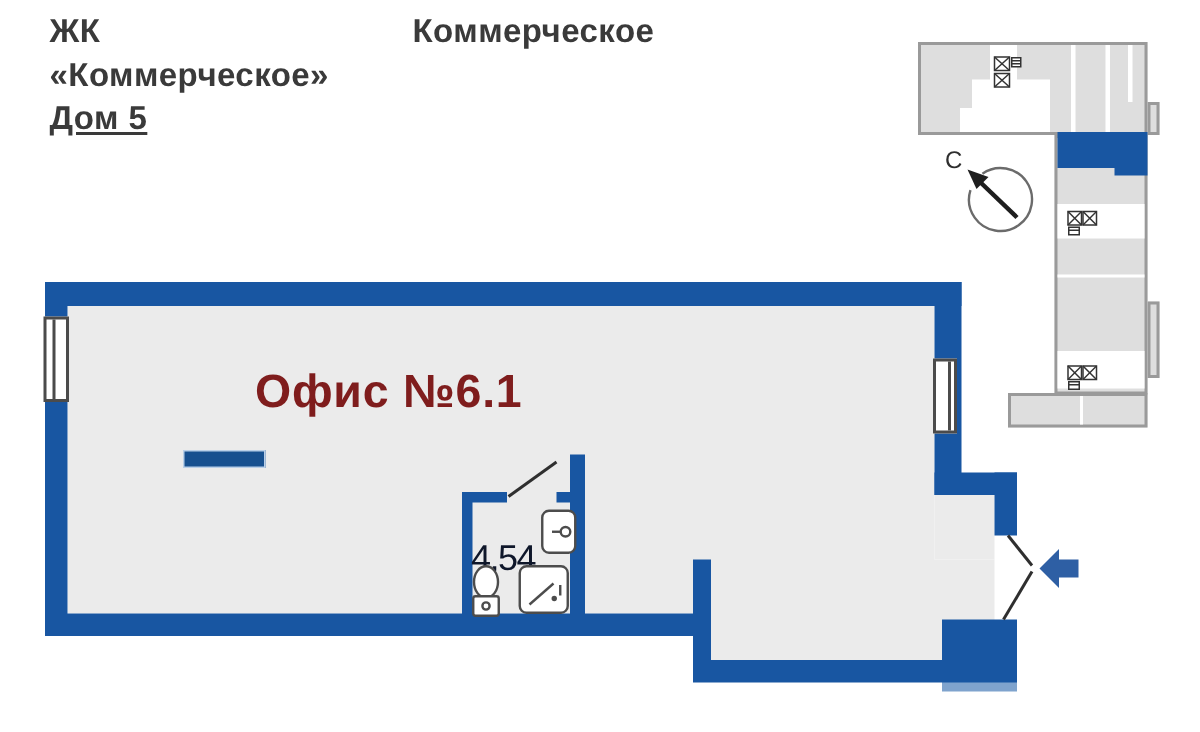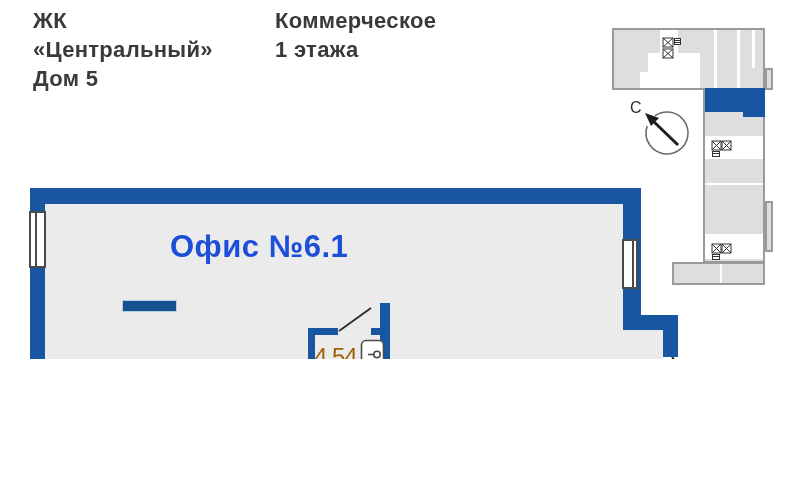--- a/index.html
+++ b/index.html
@@ -1,57 +1,56 @@
 <!DOCTYPE html>
 <html><head>
 <meta charset="utf-8">
 <style>
   html,body{margin:0;padding:0;background:#fff;}
-  .canvas{position:relative;width:800px;height:359px;background:#ffffff;overflow:hidden;
+  .canvas{position:relative;width:800px;height:488px;background:#ffffff;overflow:hidden;
           font-family:"Liberation Sans",sans-serif;color:#3a3a3a;}
   
   .hdr{position:absolute;top:6px;font-weight:bold;font-size:22px;line-height:29px;
        letter-spacing:.3px;color:#3a3a3a;white-space:nowrap;}
   .hdr-left{left:33px;}
   .hdr-right{left:235px;margin-left:40px;}
-  .hdr-row{display:flex;gap:24px;}
+  .hdr-row{display:flex;gap:24px;text-decoration:underline;}
   
   .floor{position:absolute;background:#ebebeb;}
   .wall{position:absolute;background:#1856a2;}
   .wall-stub{position:absolute;background:#17508f;border:1px solid #b9cfe8;box-sizing:border-box;}
   .edge{position:absolute;background:#7fa3cd;}
   .window{position:absolute;background:#fff;border:2px solid #4b4b4b;box-sizing:border-box;}
   .window .pane{position:absolute;top:0;bottom:0;width:0;border-left:2px solid #4b4b4b;}
-  .plan-title{position:absolute;left:170px;top:229px;font-size:31px;font-weight:bold;
-              letter-spacing:.5px;color:#1d4ed8;}
+  .plan-title{position:absolute;left:170px;top:243px;font-size:31px;font-weight:bold;
+              letter-spacing:.5px;color:#7f1d1d;}
   .area-main{position:absolute;left:463px;top:281px;font-size:30px;letter-spacing:-1px;color:#3f3f3f;}
-  .area-bath{position:absolute;left:314px;top:343px;font-size:24px;letter-spacing:-1px;color:#a16207;}
+  .area-bath{position:absolute;left:314px;top:359px;font-size:24px;letter-spacing:-1px;color:#0f172a;}
   
   .map-block{position:absolute;background:#dedede;border:2px solid #9a9a9a;box-sizing:border-box;}
   .map-white{position:absolute;background:#ffffff;}
   .map-unit{position:absolute;background:#1856a2;}
   .compass-label{position:absolute;left:630px;top:99px;font-size:16px;color:#2e2e2e;}
   svg.overlay{position:absolute;left:0;top:0;pointer-events:none;}
 </style>
 </head>
 <body>
 
 <div class="canvas">
 
   <div class="hdr hdr-left">
     <div>ЖК</div>
-    <div>«Центральный»</div>
+    <div>«Коммерческое»</div>
     <div class="hdr-row">
       <span>Дом 5</span>
     </div>
   </div>
 
   <div class="hdr hdr-right">
     <div>Коммерческое</div>
-    <div>1 этажа</div>
   </div>
 
   <div class="floor" style="left:45px;top:204px;width:578px;height:205px;"></div>
   <div class="floor" style="left:474px;top:373px;width:189px;height:67px;"></div>
   <div class="floor" style="left:623px;top:330px;width:40px;height:43px;"></div>
 
   <div class="wall" style="left:30px;top:188px;width:611px;height:16px;"></div>
   <div class="wall" style="left:30px;top:188px;width:15px;height:236px;"></div>
   <div class="wall" style="left:623px;top:188px;width:18px;height:142px;"></div>
   <div class="wall" style="left:623px;top:315px;width:55px;height:15px;"></div>

